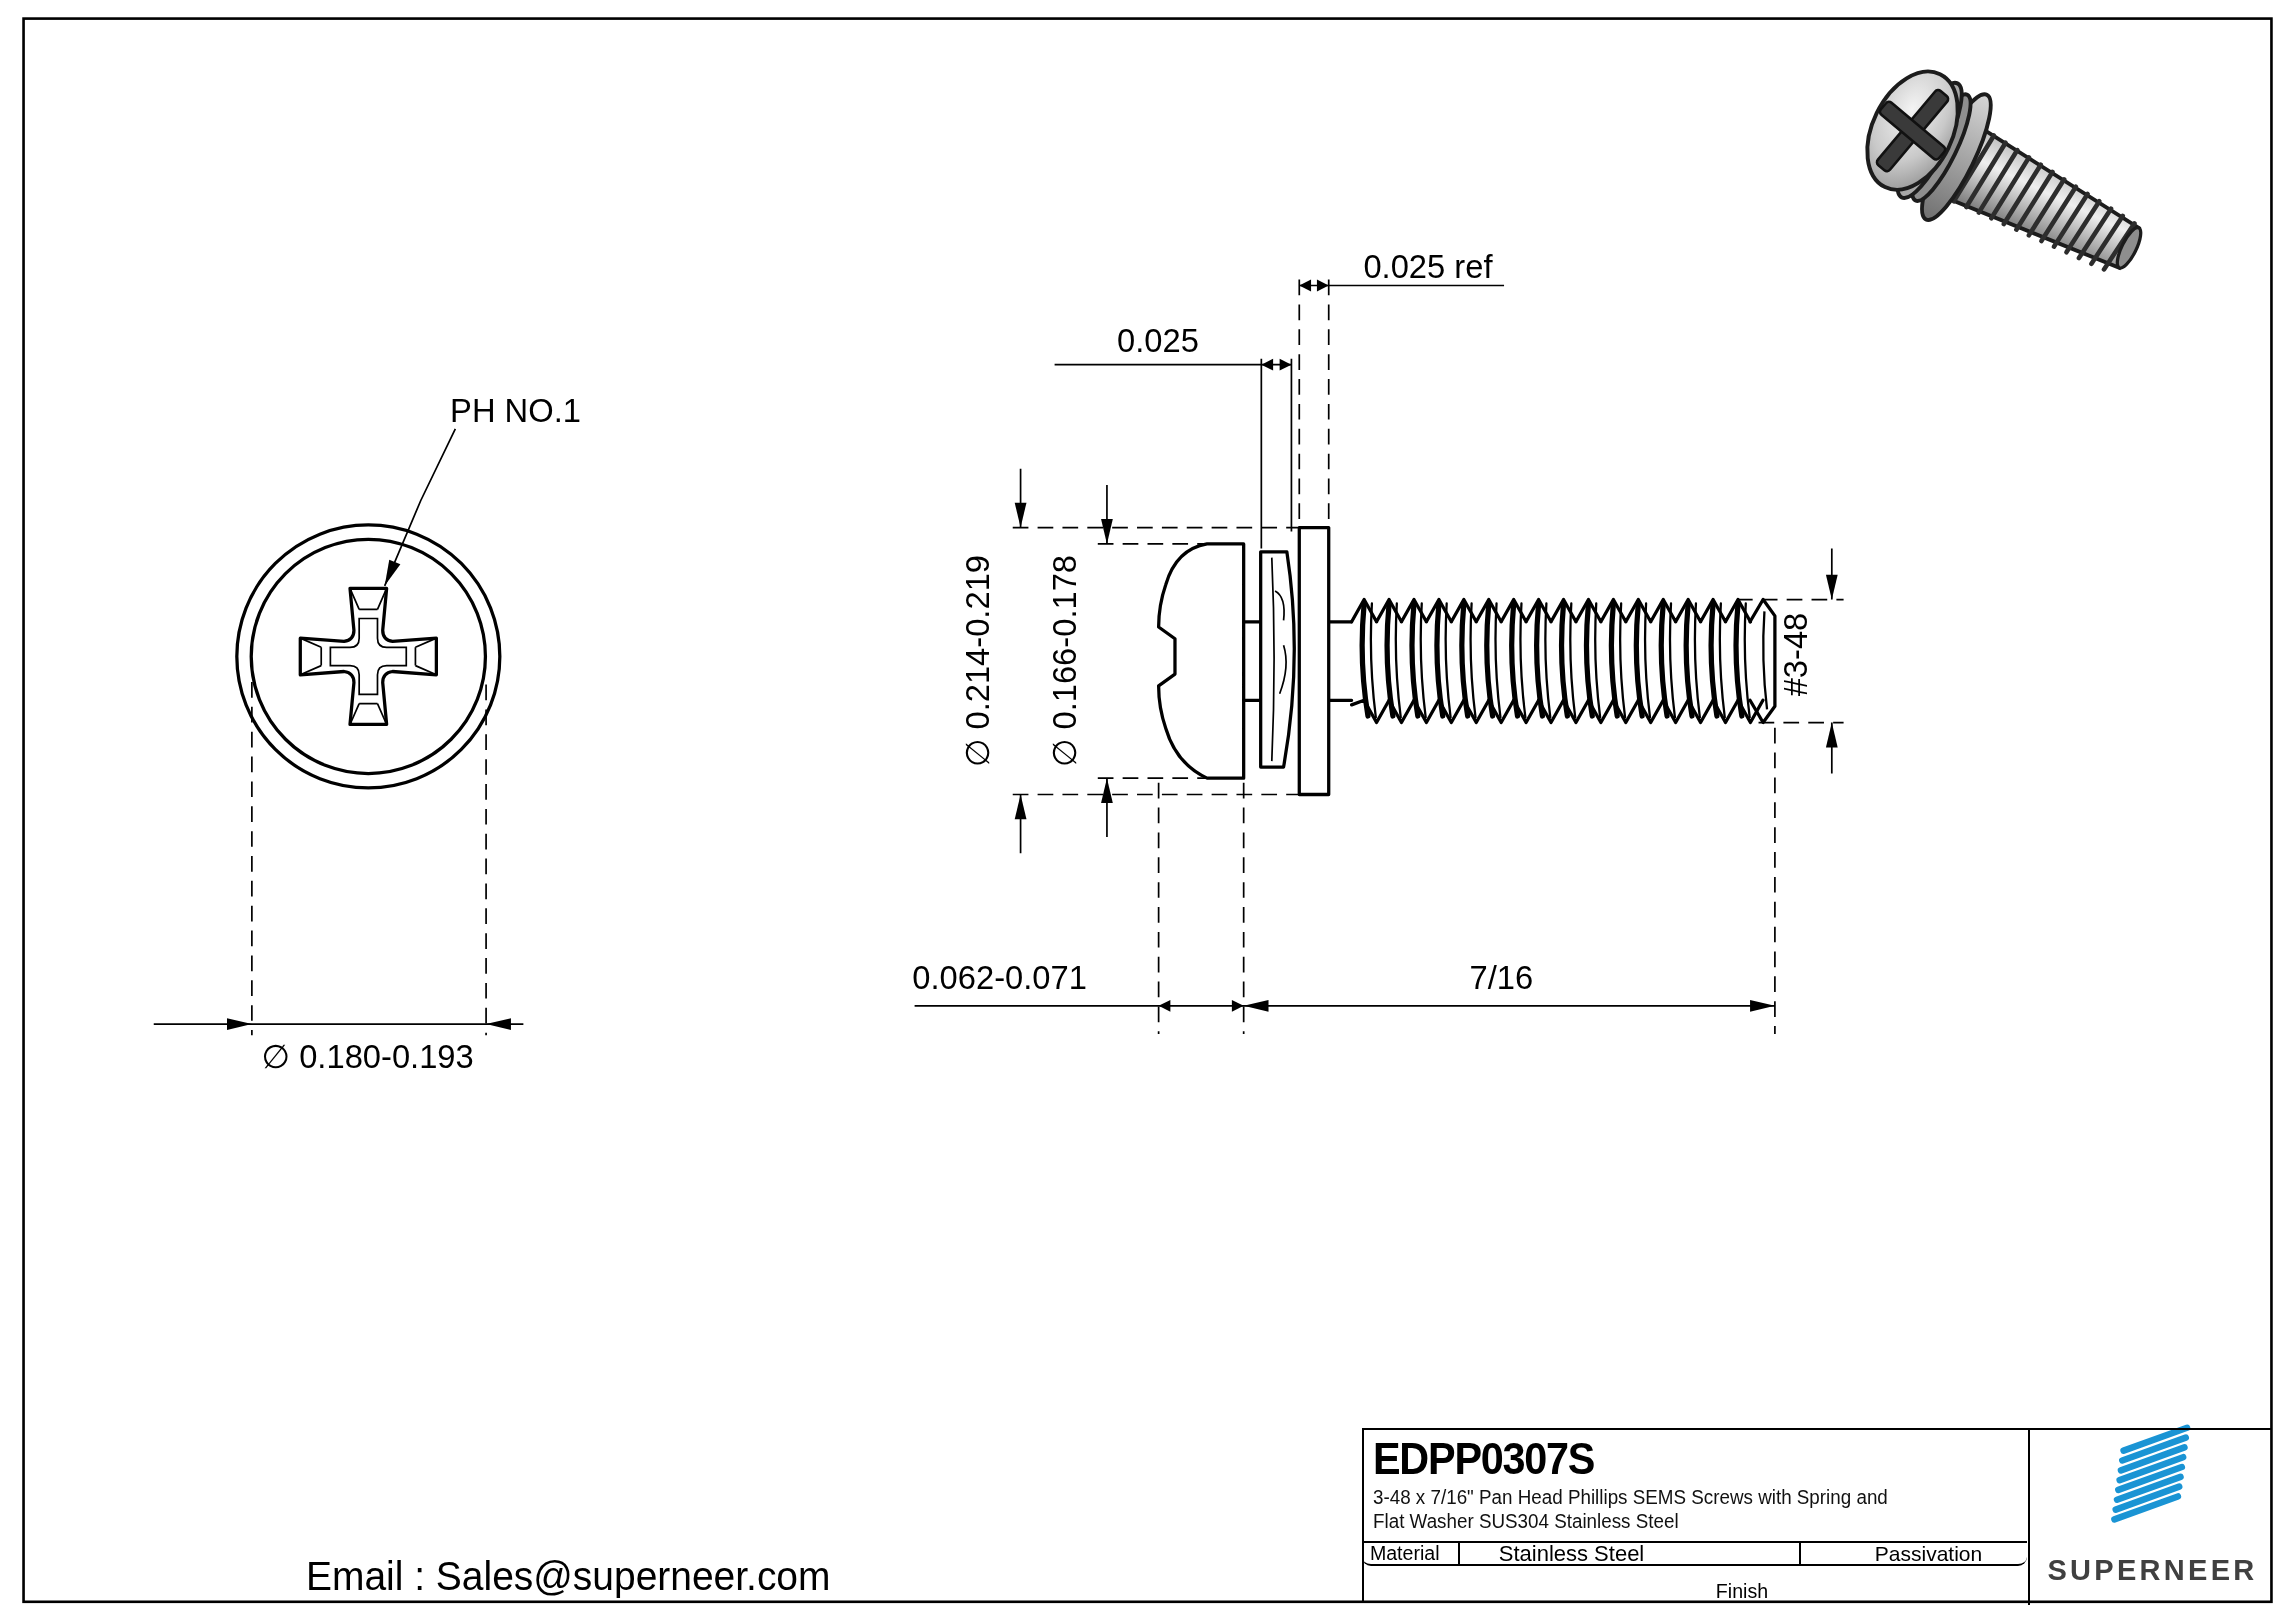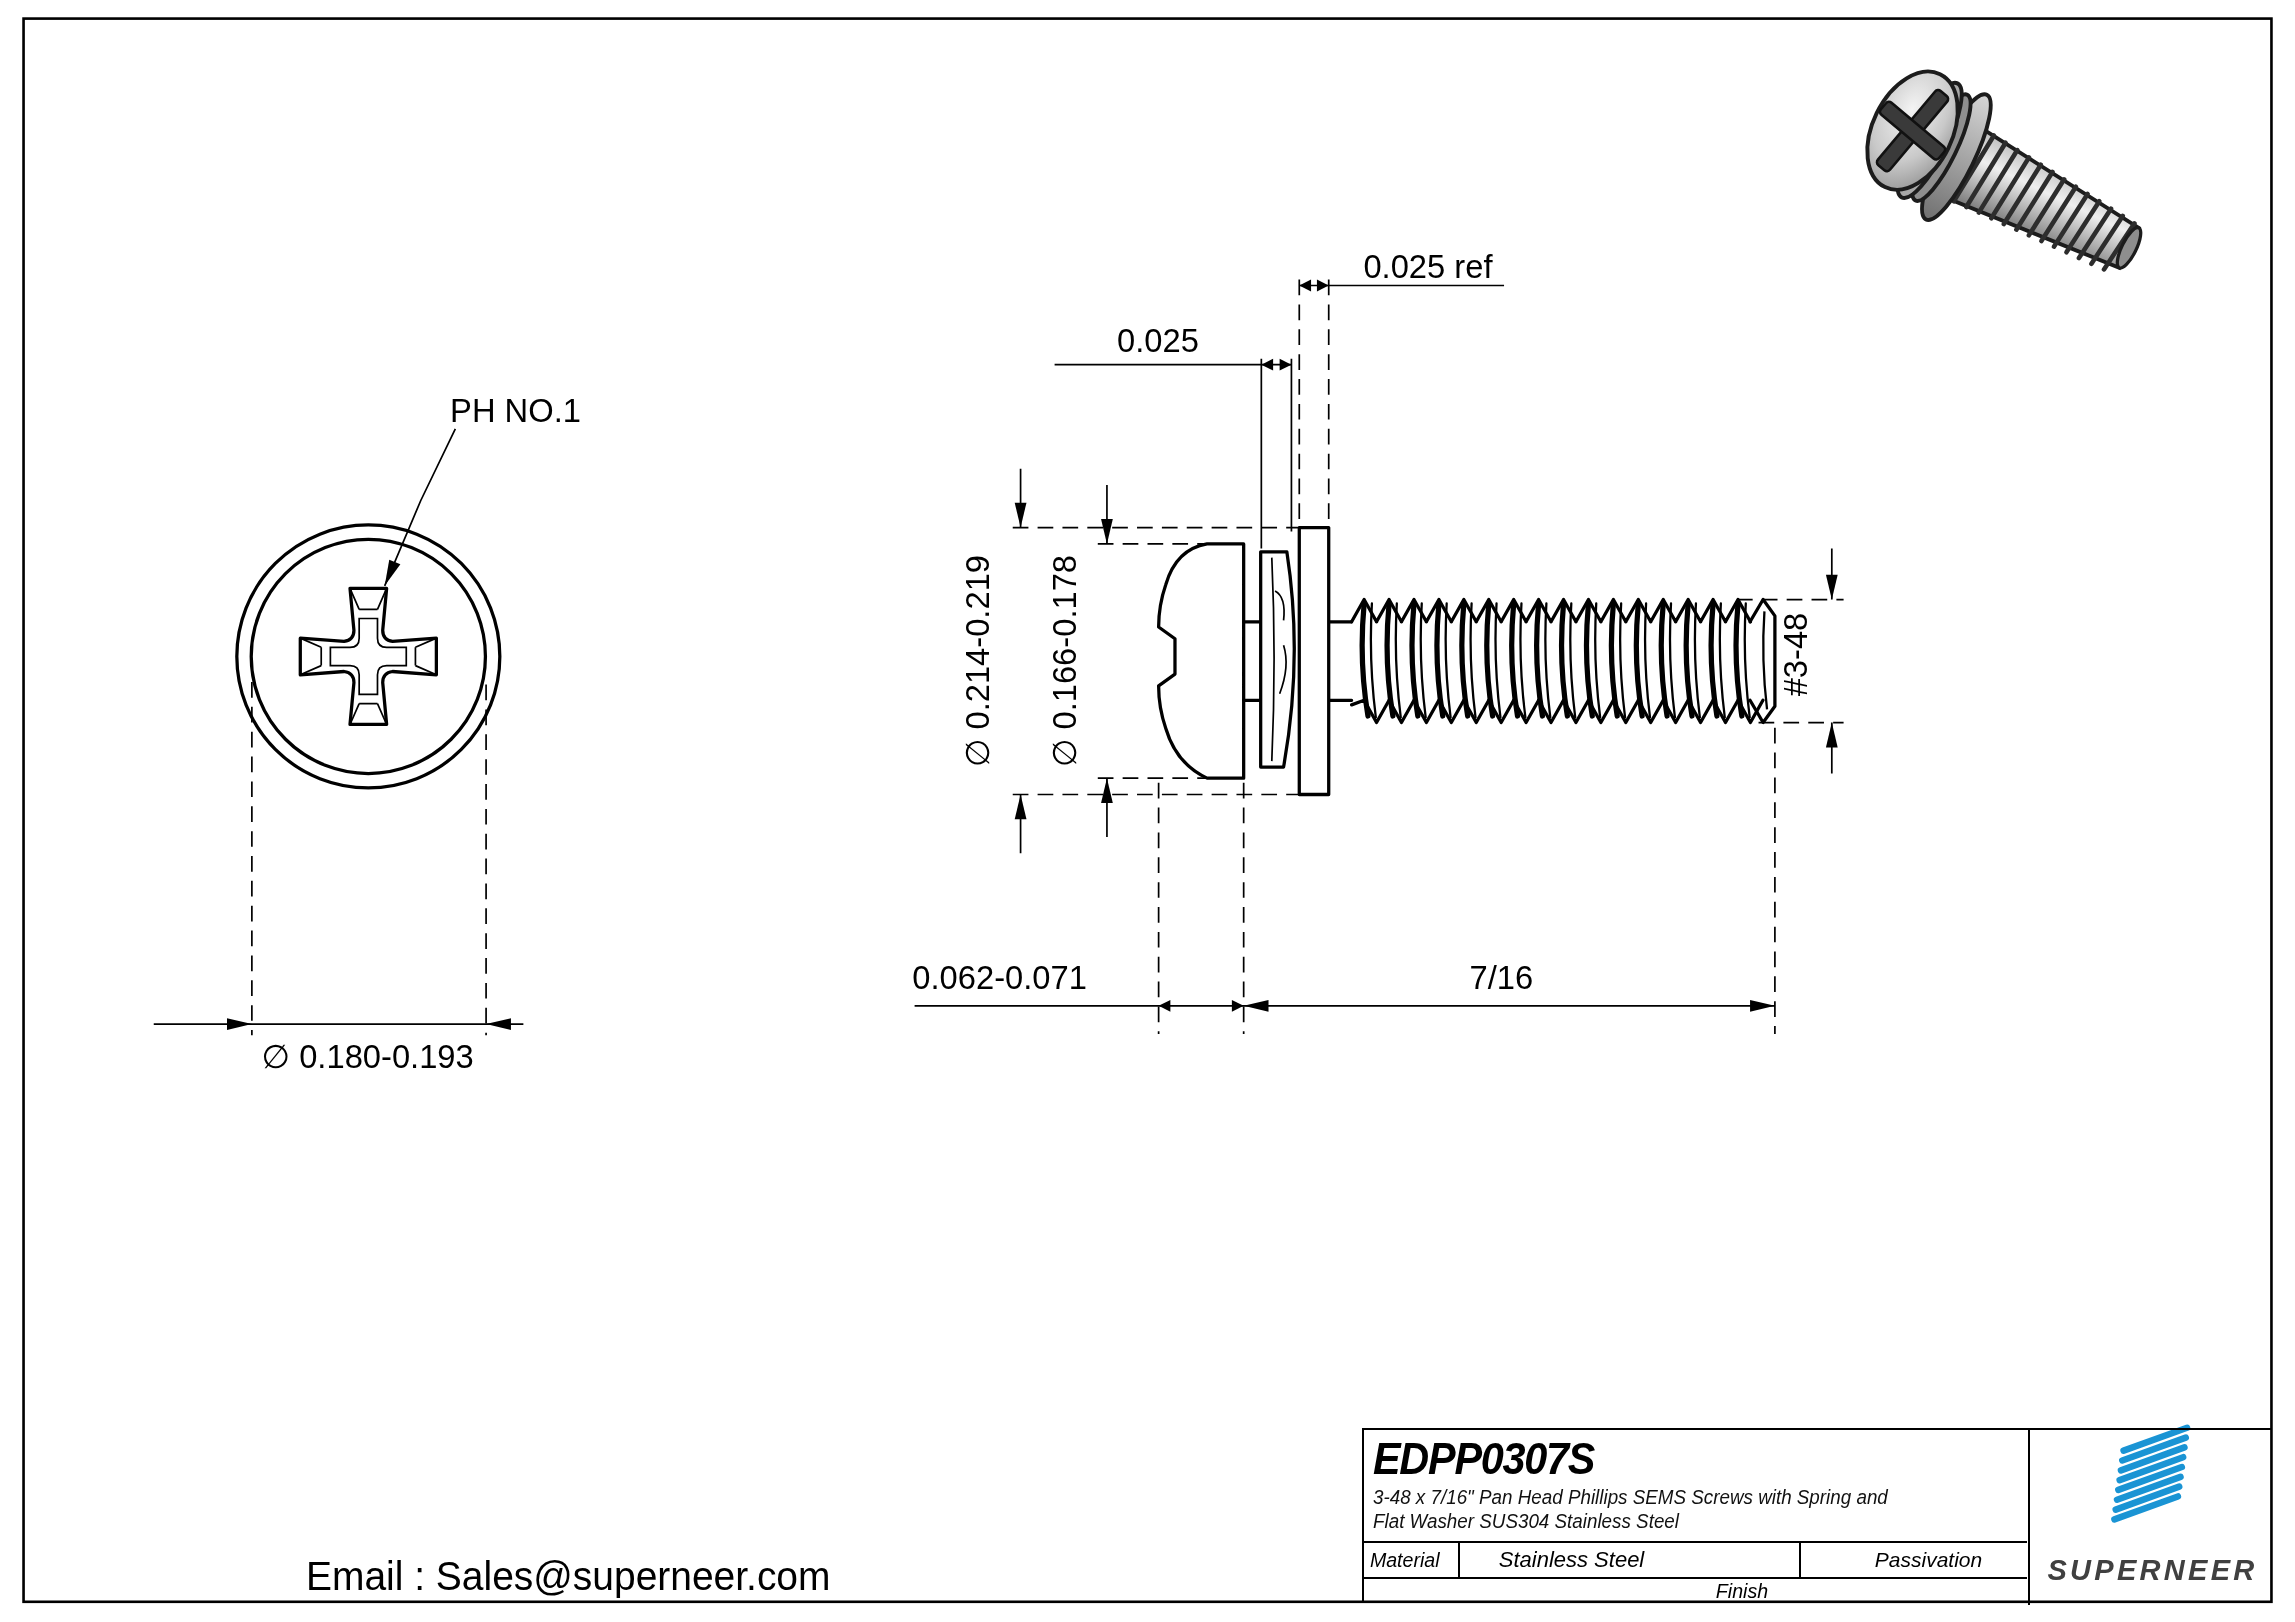--- a/index.html
+++ b/index.html
@@ -8,21 +8,21 @@
   svg{position:absolute;left:0;top:0;}
   svg text{fill:#000;}
   .dimtext{font-size:50px;}
   .ln{stroke:#000;stroke-width:5;fill:none;stroke-linejoin:round;stroke-linecap:round;}
   .thin{stroke:#000;stroke-width:2.6;fill:none;}
   .dash{stroke:#000;stroke-width:2.6;fill:none;stroke-dasharray:24 14;}
   .arr{fill:#000;stroke:none;}
   .whitefill{fill:#fff;}
   
   .tb{position:absolute;left:1362px;top:1428px;width:910px;height:175px;
-      border-left:2px solid #000;border-top:2px solid #000;box-sizing:border-box;font-style:italic;}
+      border-left:2px solid #000;border-top:2px solid #000;box-sizing:border-box;}
   .tb-part{position:absolute;left:9.2px;top:3.9px;font-size:44px;font-weight:bold;
            letter-spacing:-1.3px;transform:scaleX(.94);transform-origin:left top;white-space:nowrap;}
   .tb-desc{position:absolute;left:9.2px;font-size:19.6px;transform:scaleX(.96);
            transform-origin:left top;white-space:nowrap;color:#111;}
   .tb-table{position:absolute;left:-2px;top:111px;width:665px;height:63px;
             border-top:2px solid #000;box-sizing:border-box;}
   .tb-row{display:flex;width:100%;box-sizing:border-box;}
   .tb-cell{box-sizing:border-box;border-left:2px solid #000;display:flex;
            align-items:center;font-size:19.6px;white-space:nowrap;}
   .tb-cell.first{border-left:none;padding-left:7.9px;}
@@ -197,21 +197,21 @@
         <line x1="3246" y1="2217" x2="3343" y2="2182" stroke="#1a94d4" stroke-width="10"></line>
       </g>
   </svg>
 
   <div class="tb">
     <div class="tb-part">EDPP0307S</div>
     <div class="tb-desc" style="top:56px;">3-48 x 7/16" Pan Head Phillips SEMS Screws with Spring and</div>
     <div class="tb-desc" style="top:80px;">Flat Washer SUS304 Stainless Steel</div>
 
     <div class="tb-table">
-      <div class="tb-row" style="height:36px;border-bottom:2px solid #000;">
+      <div class="tb-row" style="height:23px;border-bottom:2px solid #000;border-radius:9px;">
         <div class="tb-cell first" style="width:96px;">Material</div>
         <div class="tb-cell center" style="width:225px;font-size:22px;">Stainless Steel</div>
         <div class="tb-cell center" style="width:116px;margin-top:48px;">Finish</div>
         <div class="tb-cell center" style="width:228px;font-size:21px;padding-left:29px;">Passivation</div>
       </div>
     </div>
 
     <div class="tb-logo-col">
       <div class="brandword" id="brandword" style="color: #404040;">SUPERNEER</div>
     </div>

